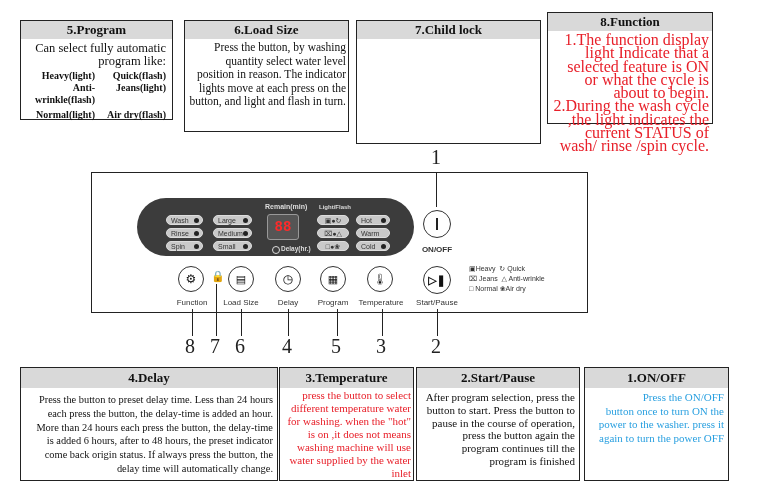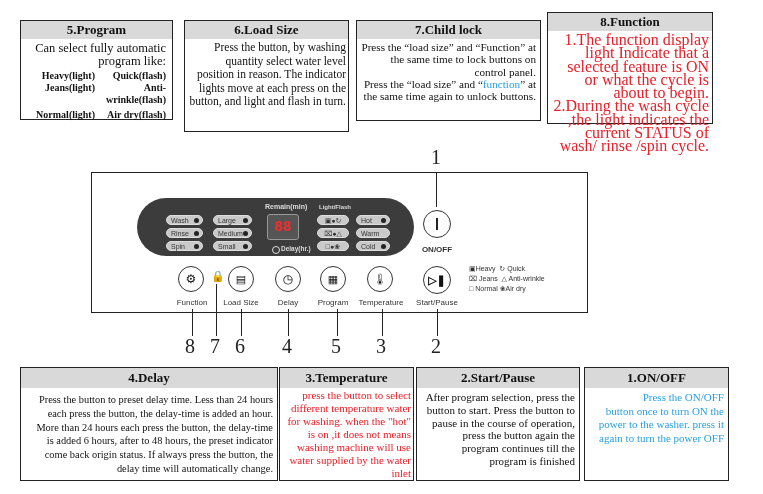--- a/index.html
+++ b/index.html
@@ -26,39 +26,35 @@
 </head>
 <body>
 
 <div class="box" style="left:20px;top:20px;width:153px;height:100px;">
   <div class="hd">5.Program</div>
   <div class="bd" style="font-size:12.5px;line-height:13px;padding-top:3px;">
     <div>Can select fully automatic program like:</div>
     <div class="prog-grid">
       <span>Heavy(light)</span>
       <span>Quick(flash)</span>
+      <span>Anti-wrinkle(flash)</span>
       <span>Jeans(light)</span>
-      <span>Anti-wrinkle(flash)</span>
       <span style="margin-top:3px;">Normal(light)</span>
       <span style="margin-top:3px;">Air dry(flash)</span>
     </div>
   </div>
 </div>
 
 <div class="box" style="left:184px;top:20px;width:165px;height:112px;">
   <div class="hd">6.Load Size</div>
   <div class="bd" style="font-size:11.5px;line-height:13.6px;padding:2px 2px 2px 3px;">Press the button, by washing quantity select water level position in reason. The indicator lights move at each press on the button, and light and flash in turn.</div>
 </div>
 
-<div class="box" style="left:356px;top:20px;width:185px;height:101px;">
+<div class="box" style="left:356px;top:20px;width:185px;height:124px;">
   <div class="hd">7.Child lock</div>
-  <div class="bd" style="font-size:11.2px;line-height:12.3px;padding:2px 4px;">
-    <div>Press the “load size” and “Function” at the same time to lock buttons on control panel.</div>
-    <div><span>Press the “load size” and “</span><span class="fn">function</span><span>” at the same time again to unlock buttons.</span></div>
-  </div>
 </div>
 
 <div class="box" style="left:547px;top:12px;width:166px;height:112px;">
   <div class="hd">8.Function</div>
   <div class="bd red" style="font-size:16px;line-height:13.3px;padding:2px 3px 2px 2px;">
     <div style="padding-left:8px;text-indent:-8px;">1.The function display light Indicate that a selected feature is ON or what the cycle is about to begin.</div>
     <div style="padding-left:8px;text-indent:-8px;">2.During the wash cycle ,the light indicates the current STATUS of wash/ rinse /spin cycle.</div>
   </div>
 </div>
 

